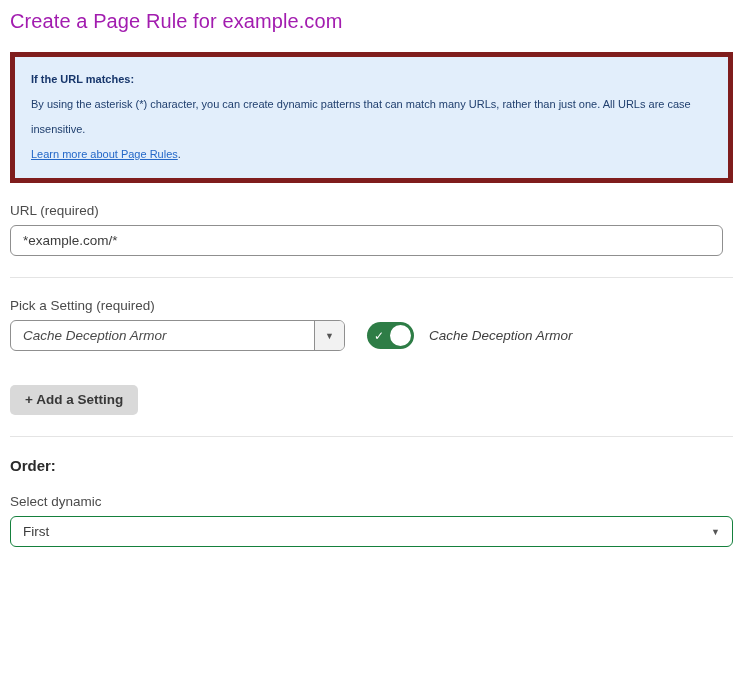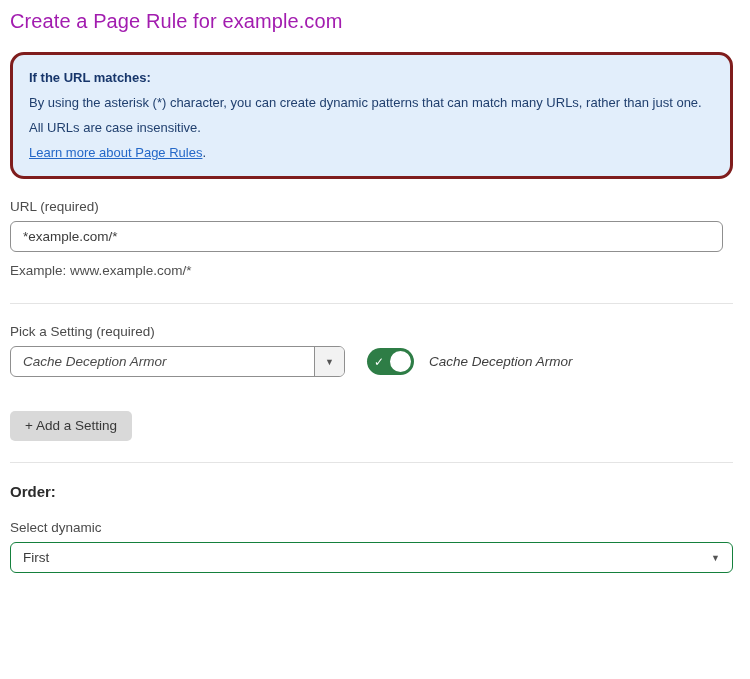--- a/index.html
+++ b/index.html
@@ -17,24 +17,24 @@
     font-size: 20px;
     font-weight: 400;
     color: #a21caf;
     letter-spacing: 0.1px;
   }
 
   
   .info-box {
     margin-top: 19px;
     background: #e2eefb;
-    border: 3px solid #7f1d1d;
-    border-radius: 14px;
+    border: 5px solid #7f1d1d;
+    border-radius: 0;
     padding: 10px 16px 11px 16px;
-    font-size: 13px;
+    font-size: 11px;
     line-height: 25px;
     color: #1e3d6e;
   }
   .info-heading { font-weight: 700; color: #17366b; }
   .info-body { color: #21406f; }
   .info-link {
     color: #2468c8;
     text-decoration: underline;
     cursor: pointer;
   }
@@ -157,20 +157,21 @@
   .btn {
     display: inline-block;
     height: 30px;
     border: none;
     border-radius: 5px;
     padding: 0 15px;
     font-family: "Liberation Sans", "DejaVu Sans", sans-serif;
     font-size: 13.5px;
     cursor: pointer;
     line-height: 30px;
+    font-weight: bold;
   }
   .btn-gray { background: #d9d9d9; color: #383838; }
 
   .add-setting-btn { margin-top: 34px; }
 
   
   .order-select {
     width: 723px;
     height: 31px;
     border: 1px solid #15803d;
@@ -204,21 +205,20 @@
   <div class="info-box">
     <div class="info-heading">If the URL matches:</div>
     <div class="info-body">By using the asterisk (*) character, you can create dynamic patterns that can match many URLs, rather than just one. All URLs are case insensitive.</div>
     <div>
       <a class="info-link">Learn more about Page Rules</a><span class="info-link-suffix">.</span>
     </div>
   </div>
 
   <div class="field-label">URL (required)</div>
   <input class="text-input" type="text" value="*example.com/*" style="">
-  <div class="helper-text">Example: www.example.com/*</div>
 
   <hr class="divider">
 
 
   <div class="field-label">Pick a Setting (required)</div>
 
   <div class="setting-row">
     <div class="setting-picker">
       <div class="setting-picker-value">Cache Deception Armor</div>
       <div class="setting-picker-caret">▼</div>

